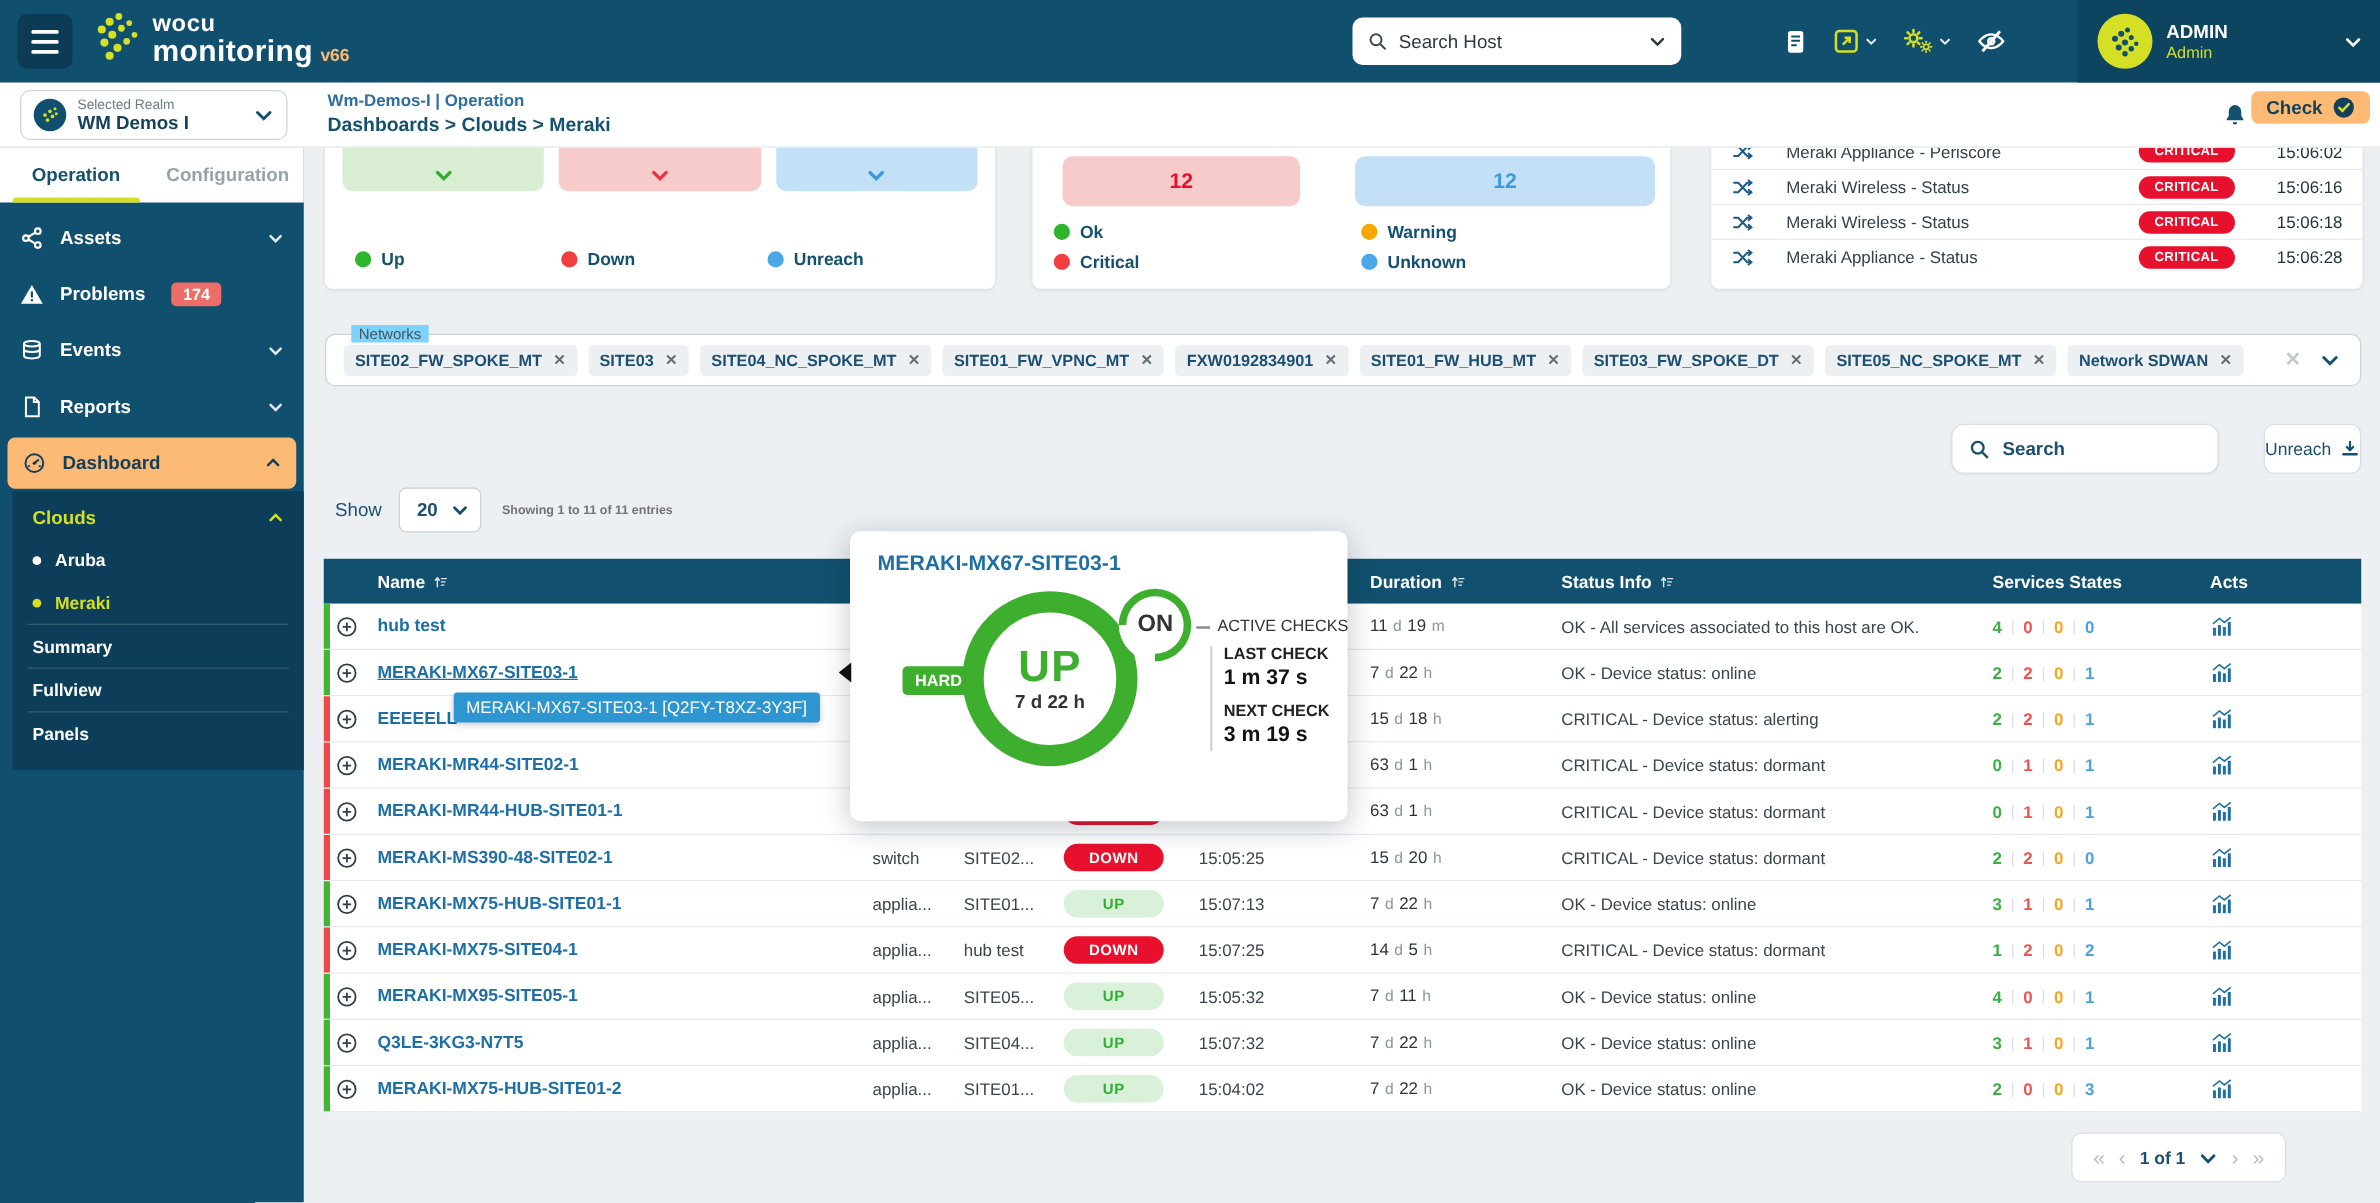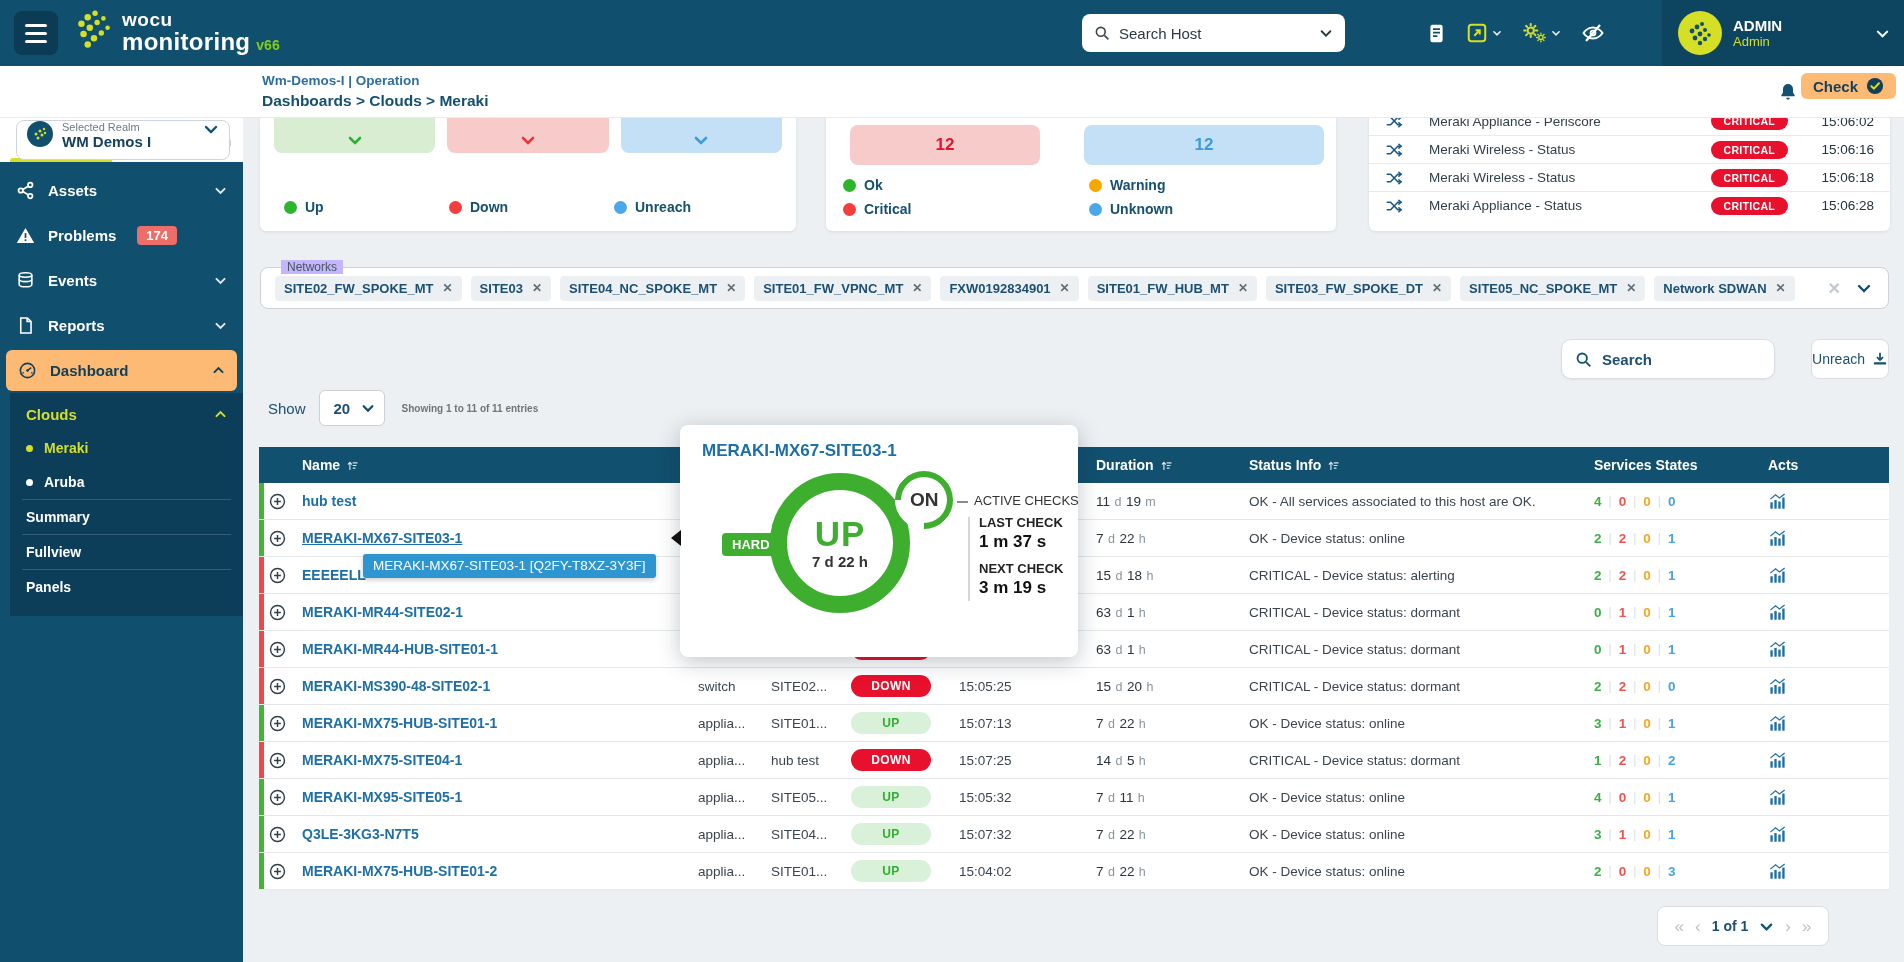--- a/index.html
+++ b/index.html
@@ -9,42 +9,42 @@
 
   
   .topbar { position:absolute; left:0; top:0; width:1904px; height:66px; background:#114F6E; z-index:20; }
   .hamburger { position:absolute; left:14px; top:11px; width:44px; height:44px; background:#0B3B55; border-radius:8px;
     display:flex; flex-direction:column; justify-content:center; align-items:center; gap:5px; cursor:pointer; }
   .hamburger span { width:22px; height:3px; background:#fff; border-radius:2px; }
   .logo { position:absolute; left:76px; top:9px; display:flex; align-items:center; gap:10px; }
   .logo-dots svg { width:36px; height:46px; display:block; }
   .logo-l1 { color:#fff; font-size:19px; font-weight:bold; letter-spacing:.5px; line-height:20px; }
   .logo-l2 { color:#fff; font-size:24px; font-weight:bold; letter-spacing:.3px; line-height:24px;text-align:right; }
-  .logo-ver { color:#84cc16; font-size:14px; font-weight:bold; margin-left:6px;text-align:center; }
+  .logo-ver { color:#fdba74; font-size:14px; font-weight:bold; margin-left:6px;text-align:center; }
   .search-host { position:absolute; left:1082px; top:14px; width:263px; height:38px; background:#fff; border-radius:8px;
     display:flex; align-items:center; padding:0 12px; gap:9px; cursor:text; }
   .search-host .txt { color:#2B3940; font-size:15px; }
   .search-host .chev { margin-left:auto; color:#2B3940; }
   .topicons { position:absolute; left:1426px; top:0; height:66px; display:flex; align-items:center; gap:19px; }
   .ticon { display:flex; align-items:center; gap:4px; cursor:pointer; }
   .ticon svg { display:block; }
   .i-doc { color:#fff; } .i-ext { color:#D5DF26; } .i-gear { color:#D5DF26; } .i-eye { color:#fff; }
   .mini-chev { color:#E8ECEF; }
   .userbox { position:absolute; right:0; top:0; width:242px; height:66px; background:#0D4460;
     display:flex; align-items:center; padding:0 14px 0 16px; gap:11px; cursor:pointer; }
   .avatar { width:44px; height:44px; border-radius:50%; background:#D5DF26; display:flex; align-items:center; justify-content:center; }
   .avatar svg { width:28px; height:28px; }
   .uname { color:#fff; font-size:15px; font-weight:bold; line-height:17px; }
   .urole { color:#D5DF26; font-size:13px; line-height:15px; }
   .userbox .chev { margin-left:auto; color:#fff; }
 
   
   .subheader { position:absolute; left:0; top:66px; width:1904px; height:52px; background:#fff; z-index:15; border-bottom:1px solid #E6EAED; }
   .realm { position:absolute; left:16px; top:6px; width:214px; height:40px; border:1px solid #CDD5DB; border-radius:8px;
-    display:flex; align-items:flex-start; padding:0 10px; gap:9px; cursor:pointer; background:#fff;margin-top:48px; }
+    display:flex; align-items:center; padding:0 10px; gap:9px; cursor:pointer; background:#fff; }
   .realm-ic { width:26px; height:26px; border-radius:50%; background:#114F6E; display:flex; align-items:center; justify-content:center; }
   .realm-ic svg { width:16px; height:16px; }
   .realm-lbl { font-size:11px; color:#6B7B86; line-height:12px; }
   .realm-val { font-size:15px; color:#15415E; font-weight:bold; line-height:17px; }
   .realm .chev { margin-left:auto; color:#14506F; }
   .crumbs { position:absolute; left:262px; top:6px; }
   .crumb1 { font-size:13.5px; color:#2E6F9F; font-weight:bold; line-height:18px; }
   .crumb2 { font-size:15.5px; color:#14506F; font-weight:bold; line-height:21px; cursor:pointer; }
   .bellwrap { position:absolute; right:106px; top:15px; color:#14506F; cursor:pointer; }
   .checkbtn { position:absolute; right:8px; top:7px; height:26px; padding:0 12px; background:#fdba74; border-radius:6px;
@@ -97,21 +97,21 @@
   .alert-ic { color:#1D5A85; width:18px; height:18px; flex:none; margin-right:26px; cursor:pointer; }
   .alert-ic svg { width:18px; height:18px; }
   .alert-name { font-size:13.5px; color:#32404A; }
   .alert-badge { margin-left:auto; background:#E8112D; color:#fff; font-size:10.5px; font-weight:bold; letter-spacing:.3px;
     padding:3px 13px; border-radius:11px; }
   .alert-time { width:72px; text-align:right; font-size:13.5px; color:#21343F; margin-left:14px; }
 
   
   .networks { position:absolute; left:17px; top:149px; width:1629px; height:42px; background:#fff; border:1px solid #CBD2D8;
     border-radius:8px; display:flex; align-items:center; padding:0 14px; gap:9px; }
-  .nlabel { position:absolute; top:-8px; left:20px; background:#c4b5fd; padding:0 6px; font-size:12px; color:#46555F; }
+  .nlabel { position:absolute; top:-8px; left:20px; background:#7dd3fc; padding:0 6px; font-size:12px; color:#46555F; }
   .tag { background:#EDF0F3; border-radius:4px; padding:5px 9px; font-size:13px; color:#1C4F72; font-weight:bold;
     display:flex; align-items:center; gap:9px; cursor:default; }
   .tag .tx { color:#5E6E79; font-size:12px; font-weight:bold; cursor:pointer; }
   .clear-x { margin-left:auto; color:#C2CAD1; font-size:16px; font-weight:bold; cursor:pointer; padding:0 6px; }
   .nchev { color:#14506F; margin-right:2px; cursor:pointer; }
 
   
   .searchbox { position:absolute; left:1318px; top:221px; width:214px; height:40px; background:#fff; border:1px solid #D8DEE3;
     border-radius:10px; display:flex; align-items:center; padding:0 13px; gap:10px; box-shadow:0 1px 2px rgba(16,40,60,.06); }
   .searchbox .mag { color:#14506F; }
@@ -461,27 +461,27 @@
     <div class="submenu">
       <div class="sitem group">
         <span>Clouds</span>
         <span class="mchev up">
           <svg width="13" height="13" viewBox="0 0 16 16" fill="none" stroke="currentColor" stroke-width="2.4" stroke-linecap="round">
               <path d="M3 6l5 5 5-5"></path>
             </svg>
         </span>
       </div>
       <div id="submenu-items">
+          <div class="sitem">
+            <span class="dot"></span>
+            <span>Aruba</span>
+          </div>
           <div class="sitem active">
             <span class="dot"></span>
             <span>Meraki</span>
-          </div>
-          <div class="sitem">
-            <span class="dot"></span>
-            <span>Aruba</span>
           </div>
           <div class="sdiv"></div>
           <div class="sitem">
             <span>Summary</span>
           </div>
           <div class="sdiv"></div>
           <div class="sitem">
             <span>Fullview</span>
           </div>
           <div class="sdiv"></div>

